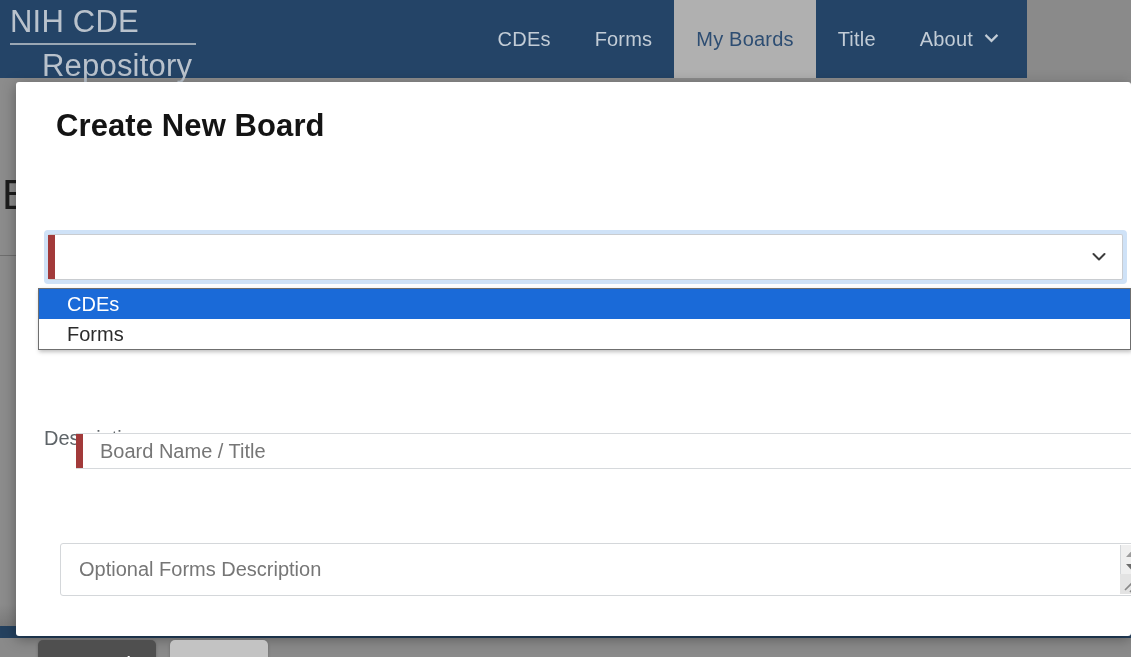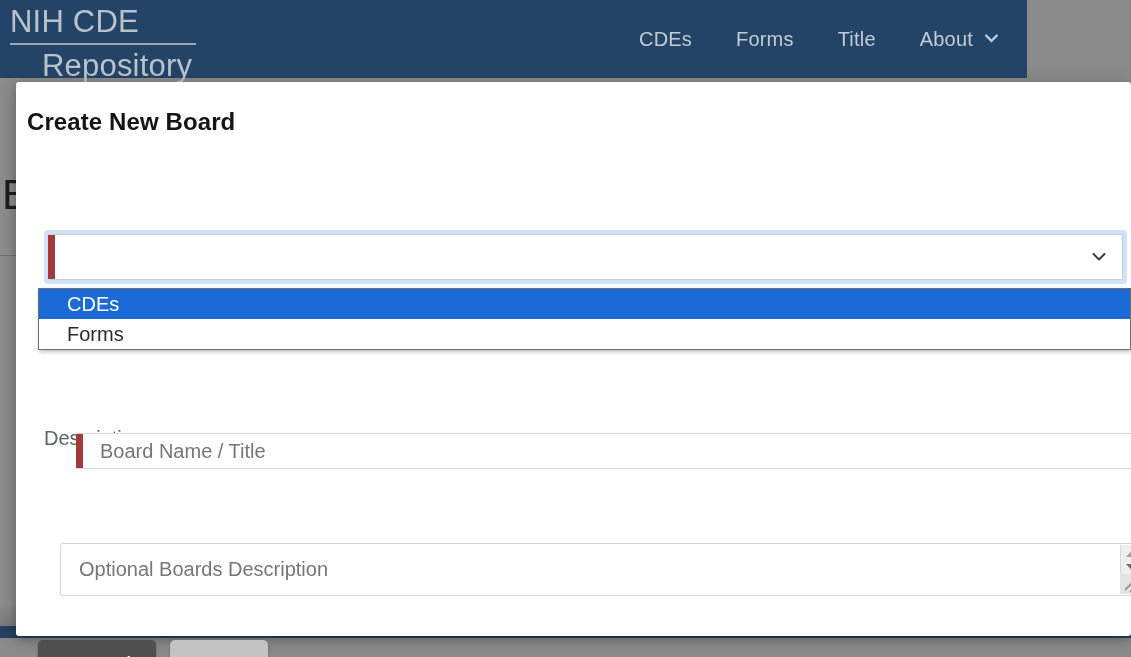--- a/index.html
+++ b/index.html
@@ -124,22 +124,22 @@
     left: 16px; top: 82px;
     width: 1115px;
     height: 554px;
     background: #ffffff;
     border-radius: 3px;
     box-shadow: 0 3px 14px rgba(0,0,0,.35);
     z-index: 20;
   }
   .modal-title {
     position: absolute;
-    left: 11px; top: 26px;
-    font-size: 24px;
+    left: 40px; top: 26px;
+    font-size: 31px;
     font-weight: bold;
     color: #141414;
     letter-spacing: .1px;
   }
 
   .field-label {
     position: absolute;
     left: 28px;
     font-size: 20px;
     color: #5e6468;
@@ -314,20 +314,23 @@
       <span class="brand-line2">Repository</span>
     </div>
 
     <div class="navlinks">
       <div class="navlink">
         <span>CDEs</span>
       </div>
       <div class="navlink">
         <span>Forms</span>
       </div>
+      <div class="navlink active">
+        <span>My Boards</span>
+      </div>
       <div class="navlink">
         <span>Title</span>
       </div>
       <div class="navlink help">
         <span>About</span>
         <span class="chev">
           <svg width="15" height="15" viewBox="0 0 16 16">
             <path d="M2.5 5 L8 10.5 L13.5 5" fill="none" stroke="#c2ccd6" stroke-width="2.4" stroke-linecap="square"></path>
           </svg>
         </span>
@@ -355,21 +358,21 @@
     <div class="name-wrap">
       <div class="name-input">
         <span class="req-bar"></span>
         <span class="name-placeholder">Board Name / Title</span>
       </div>
     </div>
 
     <div class="field-label label-desc">Description</div>
 
     <div class="textarea-box">
-      <span class="textarea-placeholder">Optional Boards Description</span>
+      <span class="textarea-placeholder">Optional Forms Description</span>
       <span class="spinner">
         <svg width="13" height="8" viewBox="0 0 13 8">
           <path d="M6.5 1 L12 7 L1 7 Z" fill="#9d9d9d"></path>
         </svg>
         <svg width="13" height="8" viewBox="0 0 13 8">
           <path d="M6.5 7 L1 1 L12 1 Z" fill="#6d6d6d"></path>
         </svg>
       </span>
       <span class="resize-grip">
         <svg width="22" height="20" viewBox="0 0 22 20">

